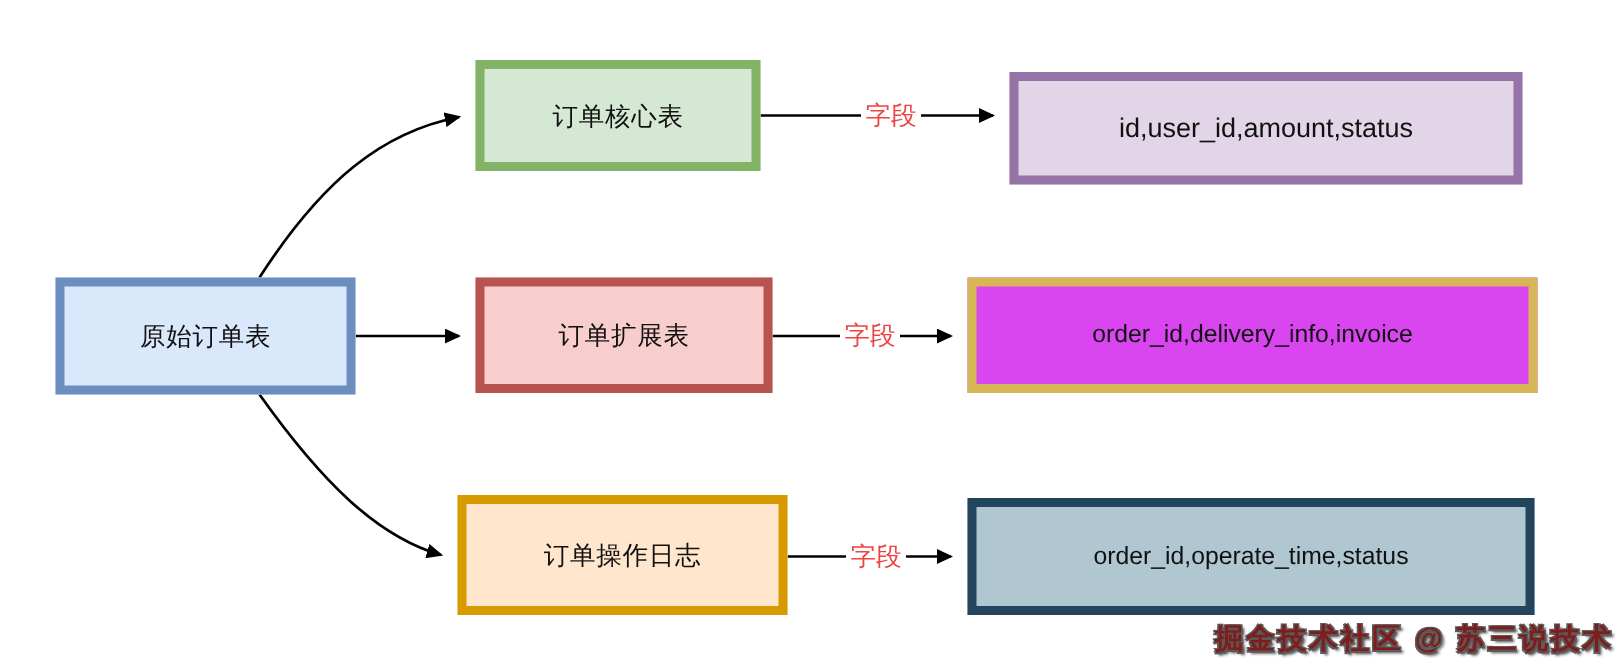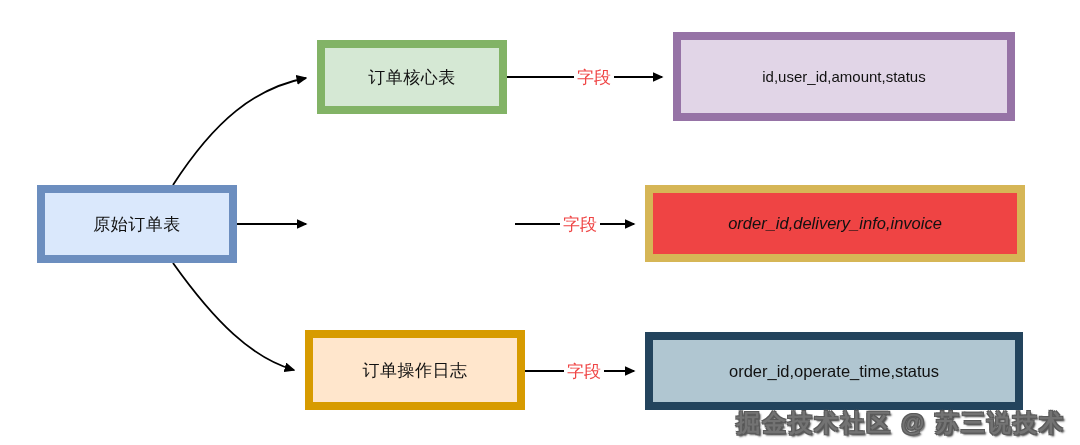--- a/index.html
+++ b/index.html
@@ -12,56 +12,56 @@
     overflow: hidden;
   }
   .edges {
     position: absolute;
     left: 0; top: 0;
     width: 1080px; height: 445px;
     pointer-events: none;
   }
   .node {
     position: absolute;
-    border: 8px solid #0369a1;
+    border: 6px solid #0369a1;
     display: flex;
     align-items: center;
     justify-content: center;
     font-size: 17px;
     color: #111;
     box-sizing: border-box;
     text-align: center;
     letter-spacing: 0.5px;
   }
   .node-source { left: 37px;  top: 185px; width: 200px; height: 78px; }
   .node-t1     { left: 317px; top: 40px;  width: 190px; height: 74px; }
   .node-t2     { left: 317px; top: 185px; width: 198px; height: 77px; }
   .node-t3     { left: 305px; top: 330px; width: 220px; height: 80px; }
-  .node-f1     { left: 673px; top: 32px;  width: 342px; height: 89px; font-size: 15px; letter-spacing: 0; }
+  .node-f1     { left: 673px; top: 48px;  width: 342px; height: 75px; font-size: 18px; letter-spacing: 0; }
   .node-f2     { left: 645px; top: 185px; width: 380px; height: 77px; font-size: 16.5px; letter-spacing: 0; }
   .node-f3     { left: 645px; top: 332px; width: 378px; height: 78px; font-size: 16.5px; letter-spacing: 0; }
   .edge-label {
     position: absolute;
     transform: translate(-50%, -50%);
     background: #ffffff;
     padding: 0 3px;
     font-size: 17px;
     color: #ef4444;
     white-space: nowrap;
   }
   .edge-label-1 { left: 594px; top: 77px; }
   .edge-label-2 { left: 580px; top: 224px; }
   .edge-label-3 { left: 584px; top: 371px; }
   .watermark {
     position: absolute;
-    right: 15px;
+    right: 4px;
     bottom: 6px;
-    font-size: 24px;
+    font-size: 19px;
     font-weight: bold;
-    color: #737373;
+    color: #7f1d1d;
     letter-spacing: 2px;
     text-shadow:
       -1px -1px 0 #5a5a5a, 1px -1px 0 #5a5a5a,
       -1px 1px 0 #5a5a5a, 1px 1px 0 #5a5a5a,
       2px 2px 2px #3a3a3a;
     white-space: nowrap;
   }
 </style>
 </head>
 <body>
@@ -85,30 +85,33 @@
   </svg>
 
   <div class="node node-source" style="background-color: rgb(218, 232, 252); border-color: rgb(108, 142, 191); align-items: center;">
     <span>原始订单表</span>
   </div>
 
   <div class="node node-t1" style="background-color: rgb(213, 232, 212); border-color: rgb(130, 179, 102);">
     <span>订单核心表</span>
   </div>
 
+  <div class="node node-t2" style="background-color: rgb(248, 206, 204); border-color: rgb(184, 84, 80);">
+    <span>订单扩展表</span>
+  </div>
 
   <div class="node node-t3" style="background-color: rgb(255, 230, 204); border-color: rgb(215, 155, 0);">
     <span>订单操作日志</span>
   </div>
 
   <div class="node node-f1" style="background-color: rgb(225, 213, 231); border-color: rgb(150, 115, 166);">
     <span>id,user_id,amount,status</span>
   </div>
 
-  <div class="node node-f2" style="background-color: #ef4444; border-color: rgb(214, 182, 86); font-style: italic;">
+  <div class="node node-f2" style="background-color: #d946ef; border-color: rgb(214, 182, 86);">
     <span>order_id,delivery_info,invoice</span>
   </div>
 
   <div class="node node-f3" style="background-color: rgb(176, 198, 209); border-color: rgb(35, 68, 93);">
     <span>order_id,operate_time,status</span>
   </div>
 
   <span class="edge-label edge-label-1">字段</span>
   <span class="edge-label edge-label-2">字段</span>
   <span class="edge-label edge-label-3">字段</span>

